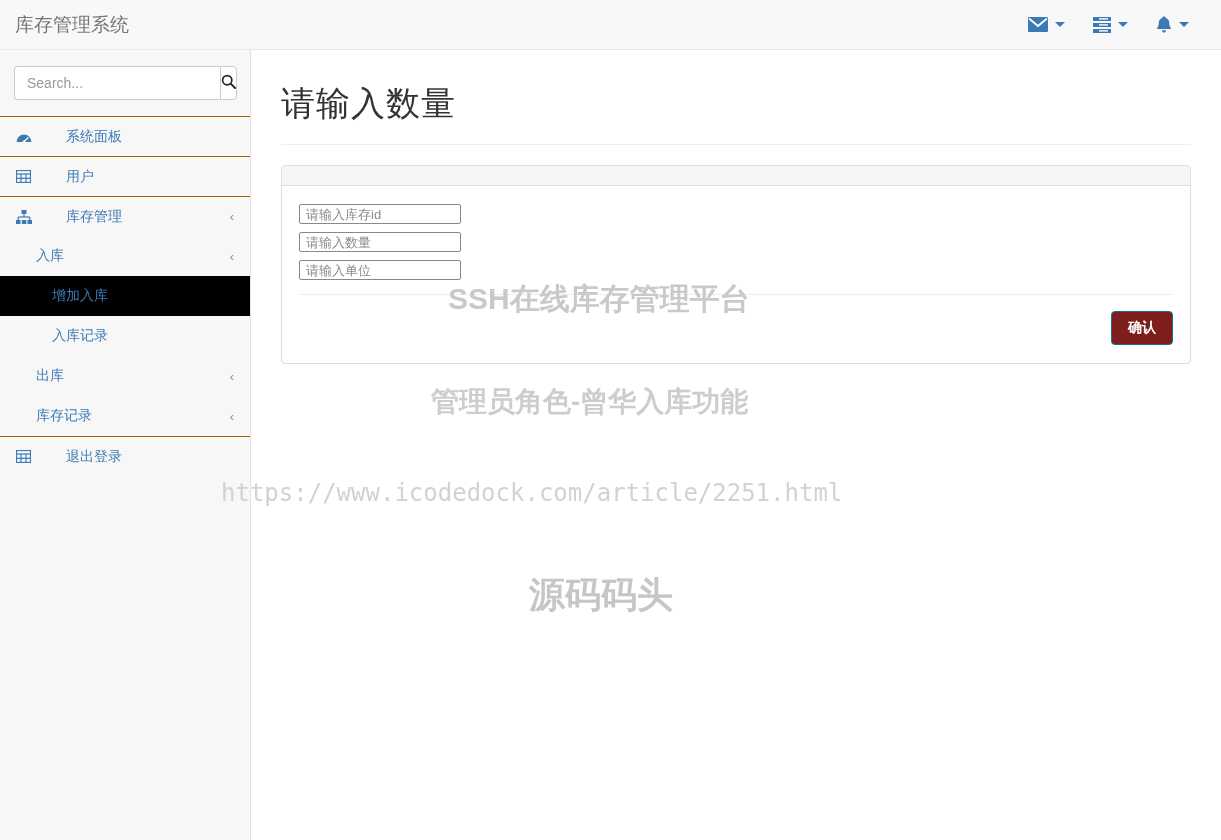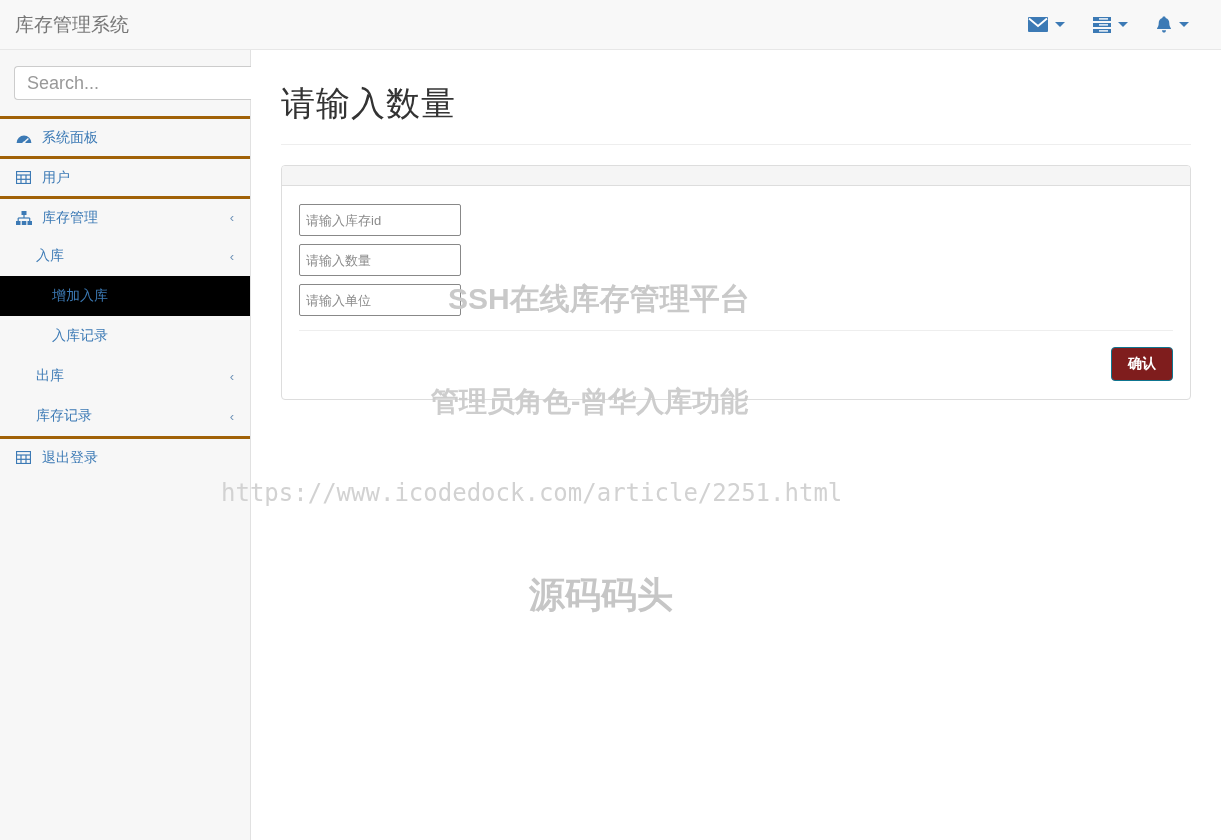--- a/index.html
+++ b/index.html
@@ -58,48 +58,49 @@
     padding: 16px 14px 16px 14px;
     display: flex;
   }
   .search-input {
     flex: 1;
     height: 34px;
     border: 1px solid #ccc;
     border-right: none;
     border-radius: 4px 0 0 4px;
     padding: 6px 12px;
-    font-size: 18px;
+    font-size: 14px;
     color: #0f172a;
     background: #fff;
     outline: none;
     font-family: "Liberation Sans", sans-serif;
   }
   .search-input::placeholder { color: #999; }
   .search-btn {
     width: 39px; height: 34px;
     border: 1px solid #ccc;
     border-radius: 0 4px 4px 0;
     background: #fff;
     cursor: pointer;
     display: flex; align-items: center; justify-content: center;
     padding: 0;
   }
 
   .menu { list-style: none; margin: 0; padding: 0; }
   .menu-item {
     position: relative;
-    border-top: 3px solid #a16207;
+    border-top: 1px solid #a16207;
     display: flex; align-items: center;
     height: 40px;
     padding: 0 16px 0 16px;
     color: #3c7ab5;
     font-size: 14px;
     cursor: pointer;
     background: #f7f7f7;
+    gap: 24px;
   }
   .menu-item .mi-icon {
     width: 18px; margin-right: 8px;
     display: inline-flex; align-items: center; justify-content: flex-start;
     color: #3c7ab5;
   }
   .menu-item .mi-label { white-space: nowrap; }
   .menu-item .mi-chev {
     margin-left: auto;
     color: #6f93b8;
@@ -149,21 +150,21 @@
   .panel-heading {
     height: 20px;
     background: #f5f5f5;
     border-bottom: 1px solid #ddd;
     border-radius: 3px 3px 0 0;
   }
   .panel-body { padding: 18px 17px 18px 17px; }
   .form-row { margin-bottom: 8px; }
   .form-ctrl {
     width: 162px;
-    height: 32px;
+    height: 20px;
     padding: 4px 6px;
     font-size: 13px;
     color: #555;
     border: 1px solid #888;
     border-radius: 2px;
     background: #fff;
     outline: none;
     font-family: "Liberation Sans", sans-serif;
   }
   .form-ctrl::placeholder { color: #8b8b8b; }

